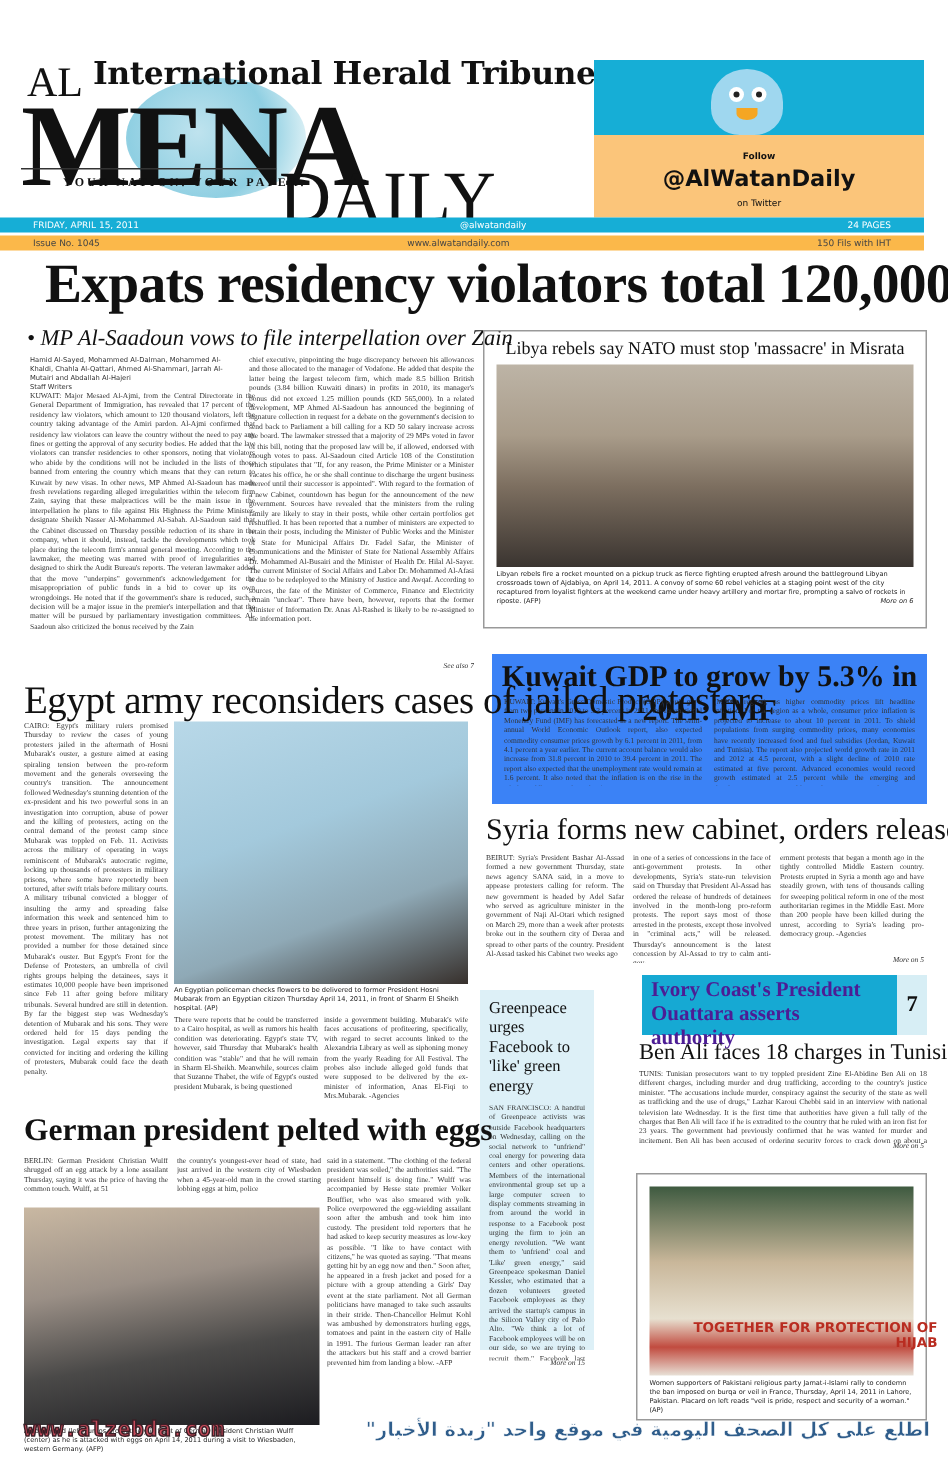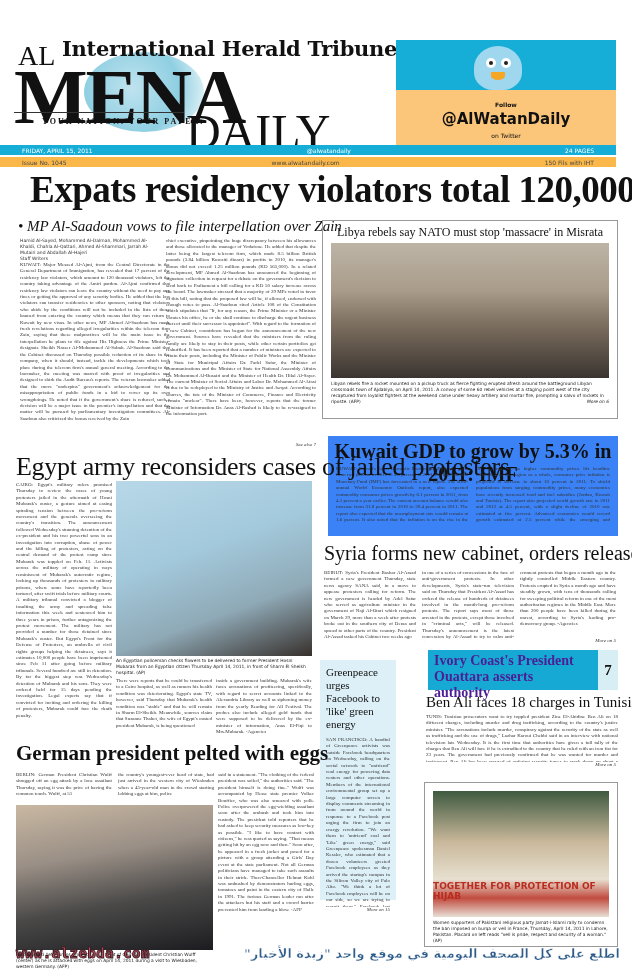--- a/index.html
+++ b/index.html
@@ -41,21 +41,21 @@
   .ivory-box { left:428px; top:650px; width:170px; height:40px; background:#16a9d3; color:#4c1d95; font-size:14px; font-weight:bold; padding:3px 6px; line-height:16px; }
   .ivory-num { left:598px; top:650px; width:20px; height:40px; background:#d7eef5; font-size:15px; font-weight:bold; display:flex; align-items:center; justify-content:center; }
   .benali-head { left:426px; top:694px; font-size:15px; white-space:nowrap; }
   .green-box { left:320px; top:660px; width:76px; height:240px; background:#ddf0f7; padding:6px; }
   .green-head { font-size:11px; line-height:13px; margin-bottom:6px; }
   .german-head { left:16px; top:741px; font-size:21px; font-weight:bold; white-space:nowrap; }
   .german-photo { left:16px; top:805px; width:197px; height:145px; background:linear-gradient(170deg,#c9b8a2 0%,#9a8f86 35%,#4a4948 65%,#1c1c20 100%); }
   .german-caption { left:16px; top:952px; width:197px; font-family:"DejaVu Sans", sans-serif; font-size:4.4px; line-height:6px; color:#222; }
   .pak-box { left:424px; top:782px; width:194px; height:165px; border:1px solid #999; }
   .pak-photo { position:absolute; left:8px; top:8px; width:176px; height:126px; background:linear-gradient(180deg,#3e5a40 0%,#c9b79a 40%,#e7e0d0 70%,#c14b3f 85%,#e8e0d6 100%); }
-  .pak-banner { position:absolute; left:8px; top:98px; width:192px; text-align:left; color:#b92c20; font-family:"DejaVu Sans", sans-serif; font-weight:bold; font-size:9px; }
+  .pak-banner { position:absolute; left:8px; top:98px; width:192px; text-align:right; color:#b92c20; font-family:"DejaVu Sans", sans-serif; font-weight:bold; font-size:9px; }
   .pak-caption { position:absolute; left:8px; top:137px; width:176px; font-family:"DejaVu Sans", sans-serif; font-size:4.4px; line-height:6px; color:#222; }
   .footer { left:0; top:948px; width:632px; height:29px; display:flex; align-items:flex-end; justify-content:space-between; padding:0 12px 16px 16px; }
   .footer-url { font-family:"DejaVu Sans Mono", monospace; font-weight:bold; font-size:14px; color:#c94a5a; -webkit-text-stroke:1px #3a1f26; letter-spacing:0.5px; }
   .footer-ar { font-family:"DejaVu Sans", sans-serif; font-weight:bold; font-size:13px; color:#2f5d8b; direction:rtl; -webkit-text-stroke:0.4px #fff; }
   .see-also { font-style:italic; }
 </style>
 </head>
 <body>
 
 <div class="abs globe"></div>

